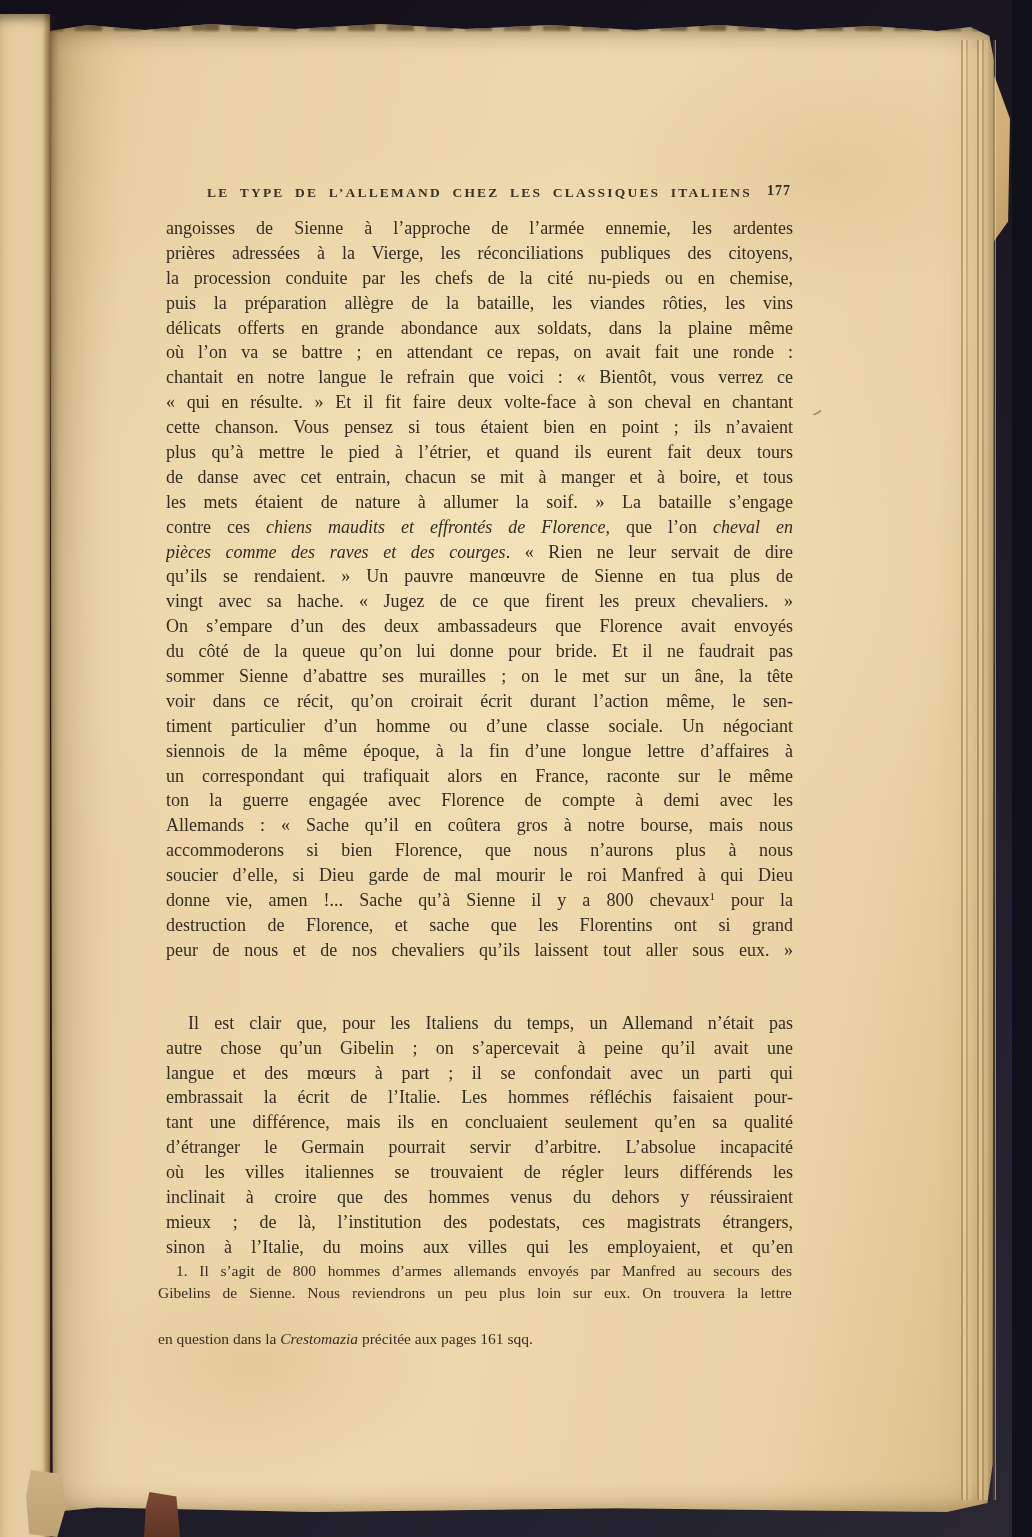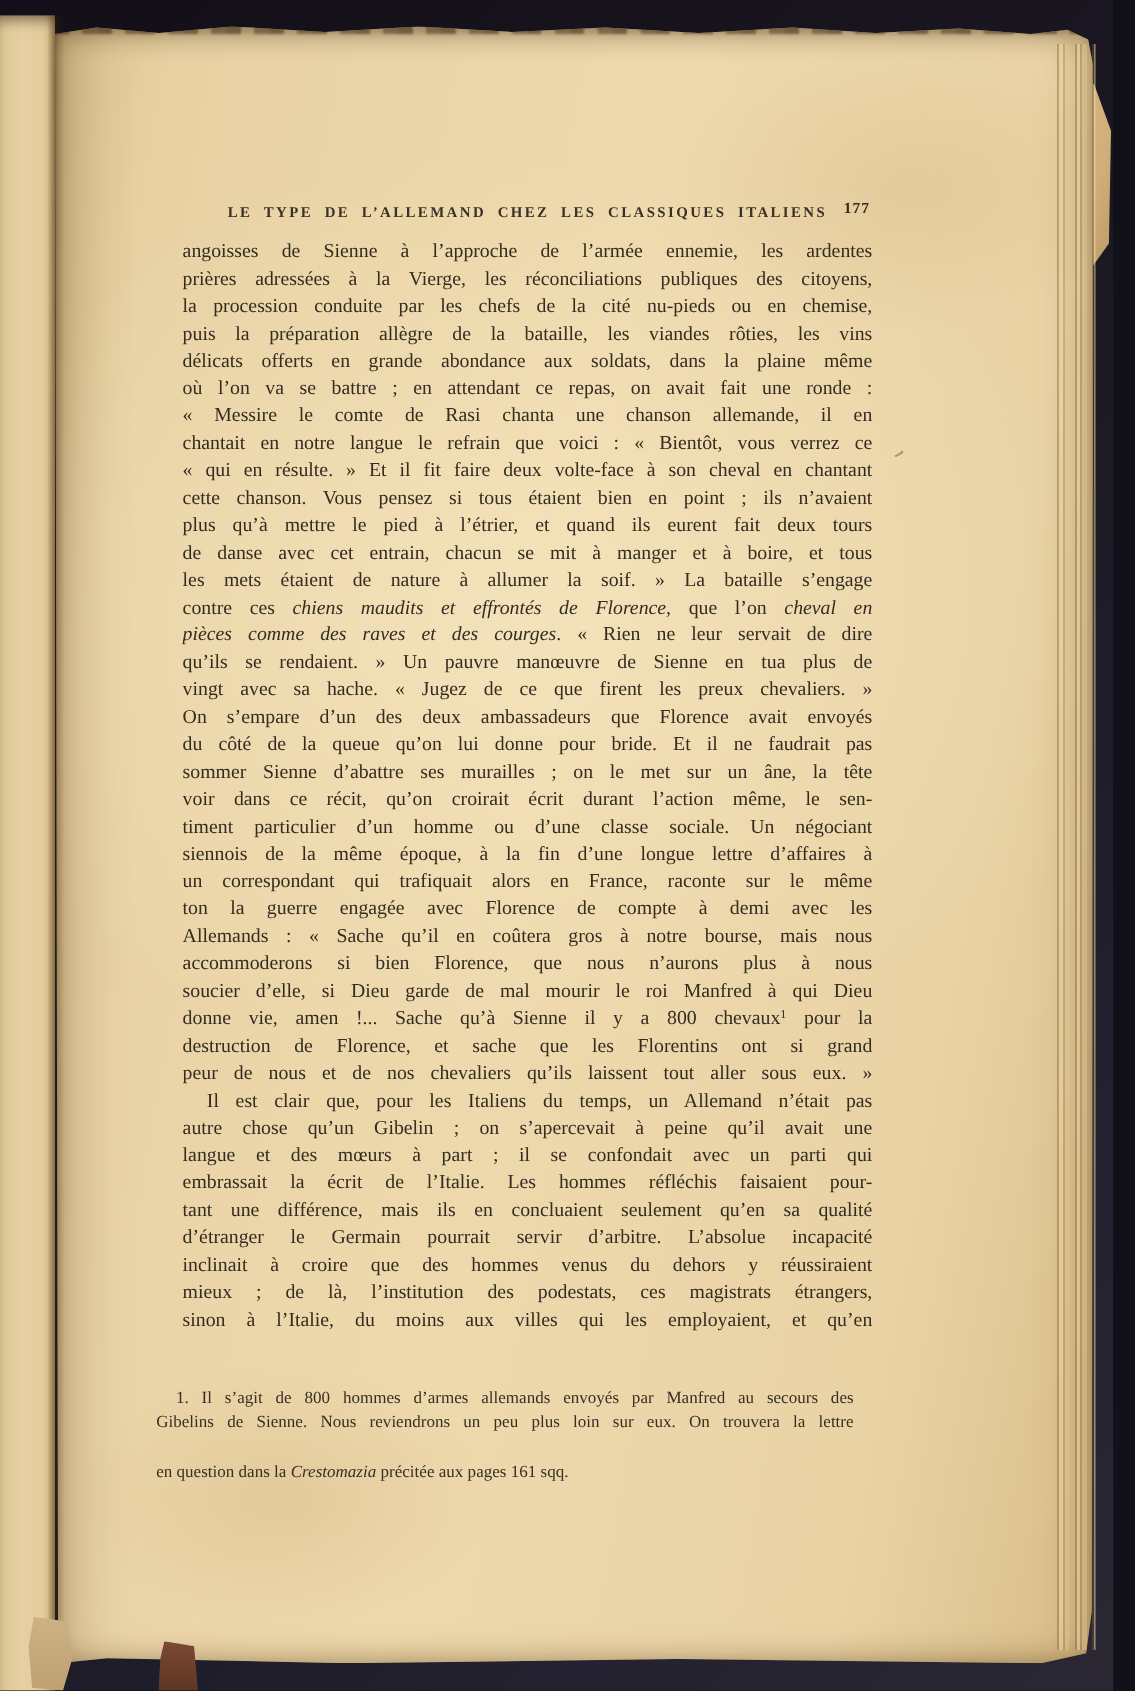--- a/index.html
+++ b/index.html
@@ -88,25 +88,25 @@
   }
   .body-text{
     position:absolute;left:116px;top:194px;width:627px;z-index:6;
     color:#342c21;font-size:18px;
   }
   .para{margin:0;}
   .line{
     height:24.9px;line-height:24.9px;overflow:hidden;
     text-align:justify;text-align-last:justify;white-space:normal;
   }
-  .line.indent{padding-left:22px;}
+  .line.indent{padding-left:22px;margin-top:48px;}
   .line i{}
   .line sup,.fline sup{font-size:11px;vertical-align:6px;line-height:0;}
   .footnote{
-    position:absolute;left:92px;top:1238px;width:634px;z-index:6;
+    position:absolute;left:108px;top:1238px;width:634px;z-index:6;
     color:#372f24;font-size:15.5px;font-family:Liberation Serif, serif;
   }
   .fline{
     height:22px;line-height:22px;overflow:hidden;
     text-align:justify;text-align-last:justify;
   }
   .fline.indent{padding-left:18px;}
   .fline:last-child{text-align-last:left;margin-top:24px;}
 </style>
 </head>
@@ -123,21 +123,20 @@
     </div>
 
     <div class="body-text">
         <div class="para">
           <div class="line"><span>angoisses de Sienne à l’approche de l’armée ennemie, les ardentes</span></div>
           <div class="line"><span>prières adressées à la Vierge, les réconciliations publiques des citoyens,</span></div>
           <div class="line"><span>la procession conduite par les chefs de la cité nu-pieds ou en chemise,</span></div>
           <div class="line"><span>puis la préparation allègre de la bataille, les viandes rôties, les vins</span></div>
           <div class="line"><span>délicats offerts en grande abondance aux soldats, dans la plaine même</span></div>
           <div class="line"><span>où l’on va se battre ; en attendant ce repas, on avait fait une ronde :</span></div>
-          <div class="line"><span>« Messire le comte de Rasi chanta une chanson allemande, il en</span></div>
           <div class="line"><span>chantait en notre langue le refrain que voici : « Bientôt, vous verrez ce</span></div>
           <div class="line"><span>« qui en résulte. » Et il fit faire deux volte-face à son cheval en chantant</span></div>
           <div class="line"><span>cette chanson. Vous pensez si tous étaient bien en point ; ils n’avaient</span></div>
           <div class="line"><span>plus qu’à mettre le pied à l’étrier, et quand ils eurent fait deux tours</span></div>
           <div class="line"><span>de danse avec cet entrain, chacun se mit à manger et à boire, et tous</span></div>
           <div class="line"><span>les mets étaient de nature à allumer la soif. » La bataille s’engage</span></div>
           <div class="line"><span>contre ces </span><i>chiens maudits et effrontés de Florence</i><span>, que l’on </span><i>cheval en</i></div>
           <div class="line"><i>pièces comme des raves et des courges</i><span>. « Rien ne leur servait de dire</span></div>
           <div class="line"><span>qu’ils se rendaient. » Un pauvre manœuvre de Sienne en tua plus de</span></div>
           <div class="line"><span>vingt avec sa hache. « Jugez de ce que firent les preux chevaliers. »</span></div>
@@ -156,20 +155,21 @@
           <div class="line"><span>destruction de Florence, et sache que les Florentins ont si grand</span></div>
           <div class="line"><span>peur de nous et de nos chevaliers qu’ils laissent tout aller sous eux. »</span></div>
         </div>
         <div class="para">
           <div class="line indent"><span>Il est clair que, pour les Italiens du temps, un Allemand n’était pas</span></div>
           <div class="line"><span>autre chose qu’un Gibelin ; on s’apercevait à peine qu’il avait une</span></div>
           <div class="line"><span>langue et des mœurs à part ; il se confondait avec un parti qui</span></div>
           <div class="line"><span>embrassait la écrit de l’Italie. Les hommes réfléchis faisaient pour-</span></div>
           <div class="line"><span>tant une différence, mais ils en concluaient seulement qu’en sa qualité</span></div>
           <div class="line"><span>d’étranger le Germain pourrait servir d’arbitre. L’absolue incapacité</span></div>
+          <div class="line"><span>où les villes italiennes se trouvaient de régler leurs différends les</span></div>
           <div class="line"><span>inclinait à croire que des hommes venus du dehors y réussiraient</span></div>
           <div class="line"><span>mieux ; de là, l’institution des podestats, ces magistrats étrangers,</span></div>
           <div class="line"><span>sinon à l’Italie, du moins aux villes qui les employaient, et qu’en</span></div>
         </div>
       </div>
 
     <div class="footnote">
         <div class="fline indent"><span>1. Il s’agit de 800 hommes d’armes allemands envoyés par Manfred au secours des</span></div>
         <div class="fline"><span>Gibelins de Sienne. Nous reviendrons un peu plus loin sur eux. On trouvera la lettre</span></div>
         <div class="fline"><span>en question dans la </span><i>Crestomazia</i><span> précitée aux pages 161 sqq.</span></div>

